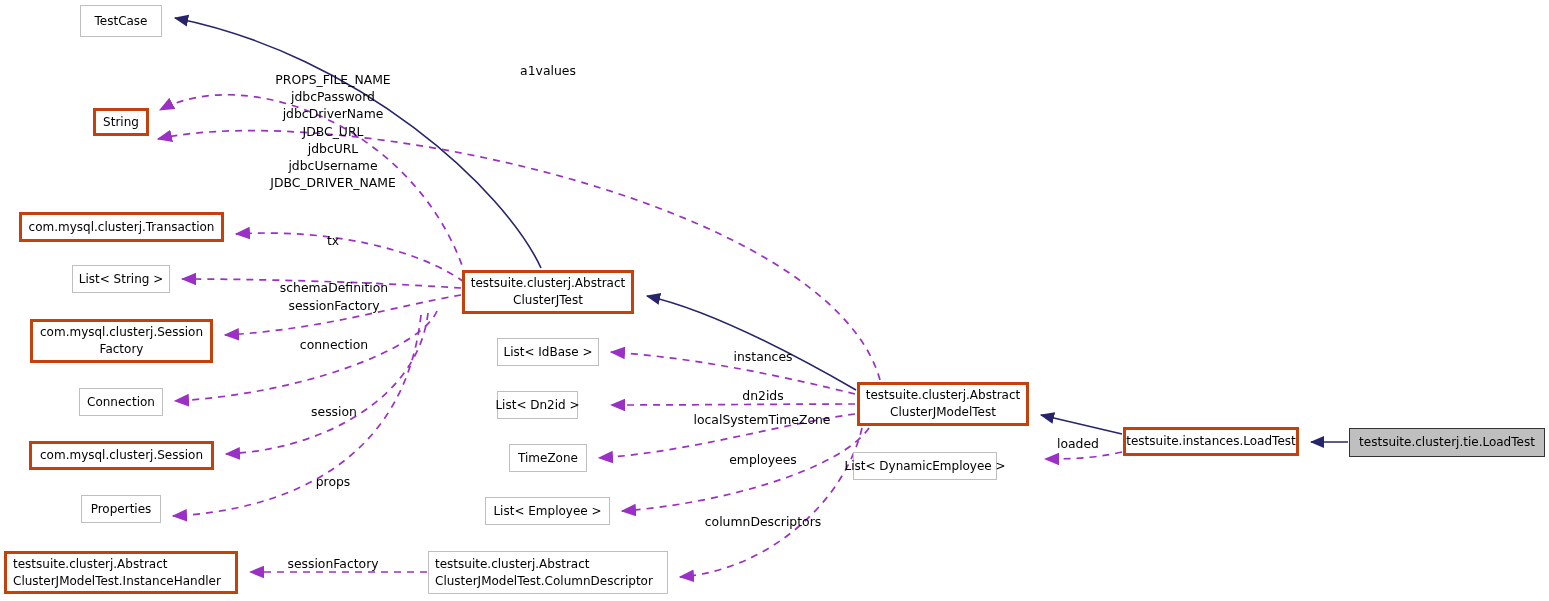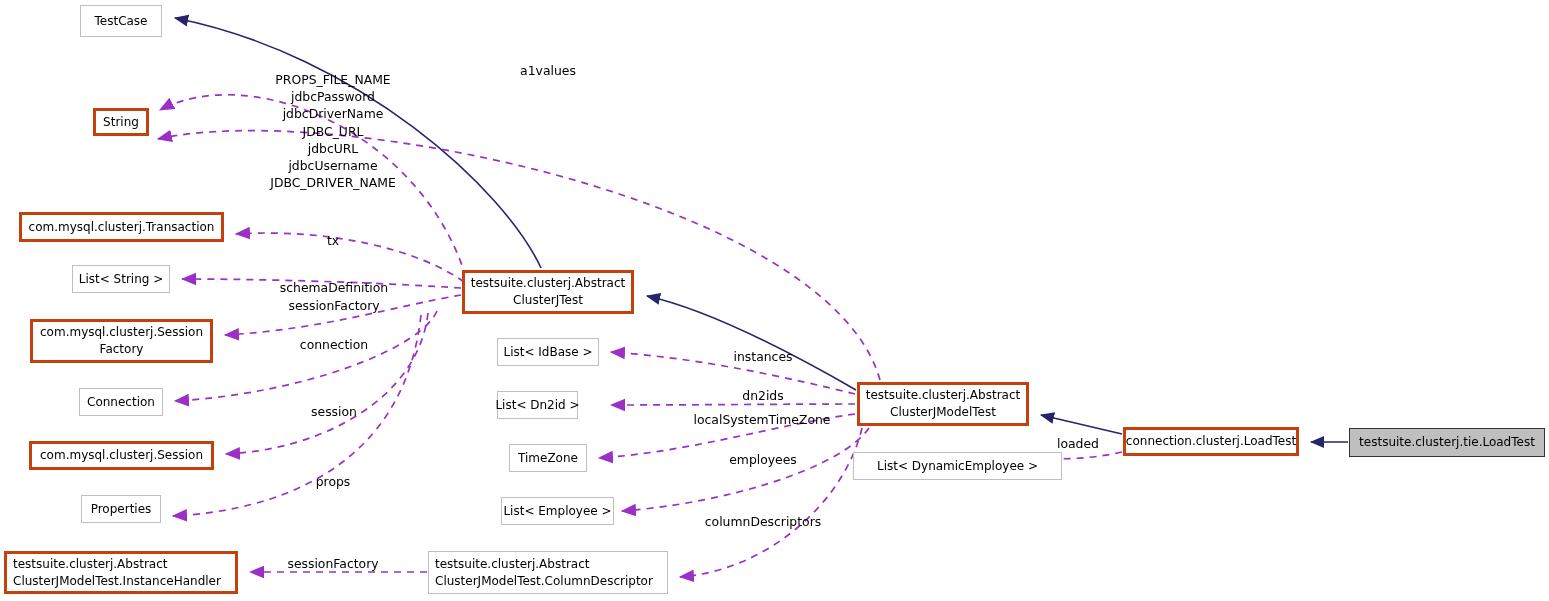--- a/index.html
+++ b/index.html
@@ -130,28 +130,28 @@
   <div class="node dark" style="left:29px;top:441px;width:185px;height:29px;"><span>com.mysql.clusterj.Session</span></div>
   <div class="node light" style="left:81px;top:495px;width:80px;height:28px;"><span>Properties</span></div>
   <div class="node dark leftalign" style="left:4px;top:551px;width:234px;height:43px;"><span>testsuite.clusterj.Abstract
 ClusterJModelTest.InstanceHandler</span></div>
 
   <div class="node dark" style="left:462px;top:270px;width:172px;height:44px;"><span>testsuite.clusterj.Abstract
 ClusterJTest</span></div>
   <div class="node light" style="left:497px;top:338px;width:102px;height:28px;"><span>List&lt; IdBase &gt;</span></div>
   <div class="node light" style="left:497px;top:391px;width:81px;height:28px;justify-content:center;"><span>List&lt; Dn2id &gt;</span></div>
   <div class="node light" style="left:509px;top:444px;width:78px;height:28px;"><span>TimeZone</span></div>
-  <div class="node light" style="left:501px;top:497px;width:113px;height:28px;"><span>List&lt; Employee &gt;</span></div>
+  <div class="node light" style="left:485px;top:497px;width:125px;height:28px;"><span>List&lt; Employee &gt;</span></div>
   <div class="node light leftalign" style="left:428px;top:551px;width:240px;height:43px;"><span>testsuite.clusterj.Abstract
 ClusterJModelTest.ColumnDescriptor</span></div>
 
   <div class="node dark" style="left:857px;top:382px;width:172px;height:44px;"><span>testsuite.clusterj.Abstract
 ClusterJModelTest</span></div>
-  <div class="node light" style="left:853px;top:452px;width:209px;height:28px;"><span>List&lt; DynamicEmployee &gt;</span></div>
-  <div class="node dark" style="left:1123px;top:427px;width:176px;height:29px;"><span>connection.clusterj.LoadTest</span></div>
+  <div class="node light" style="left:853px;top:452px;width:144px;height:28px;"><span>List&lt; DynamicEmployee &gt;</span></div>
+  <div class="node dark" style="left:1123px;top:427px;width:176px;height:29px;"><span>testsuite.instances.LoadTest</span></div>
   <div class="node current" style="left:1349px;top:428px;width:196px;height:29px;"><span>testsuite.clusterj.tie.LoadTest</span></div>
 
   <div class="edge-label" style="left:548px;top:70px;">a1values</div>
   <div class="edge-label multi" style="left:333px;top:131px;">PROPS_FILE_NAME
 jdbcPassword
 jdbcDriverName
 JDBC_URL
 jdbcURL
 jdbcUsername
 JDBC_DRIVER_NAME</div>

